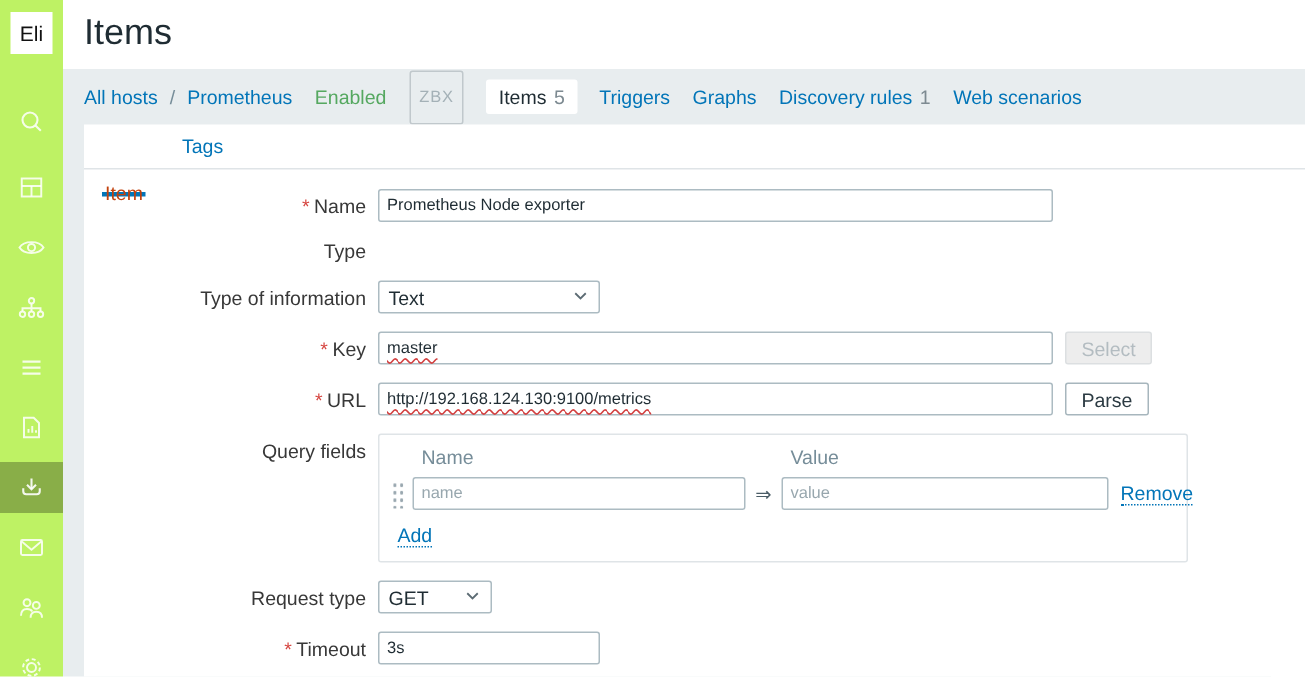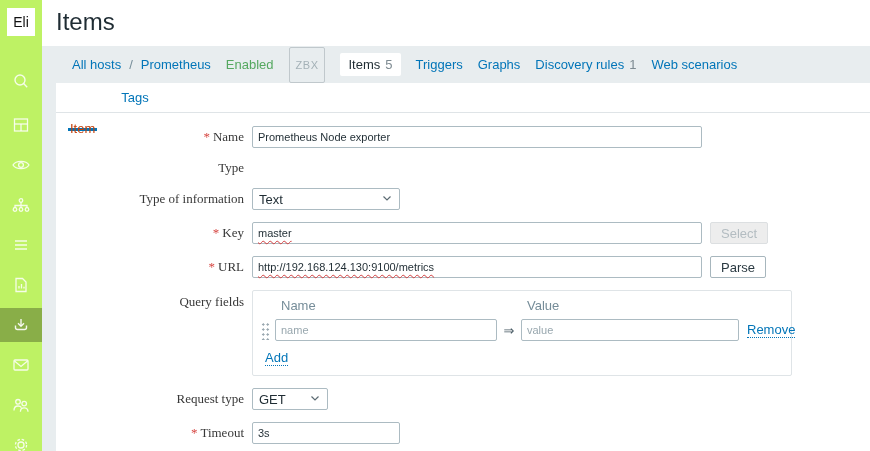--- a/index.html
+++ b/index.html
@@ -13,21 +13,21 @@
   .snav { position:absolute; left:0; width:42px; height:34px; display:flex; align-items:center; justify-content:center; cursor:pointer; }
   .snav.active { background:rgba(0,0,0,0.28); }
   .snav svg { display:block; }
 
   
   .main { position:fixed; left:42px; top:0; right:0; height:451px; background:#e8edef; }
   .header { position:absolute; left:0; top:0; right:0; height:46px; background:#fff; }
   .page-title { position:absolute; left:14px; top:8px; font-size:24px; font-weight:400; color:#1f2c33; }
 
   
-  .crumbbar { position:absolute; left:16px; top:46px; right:0; height:37px; background:#e8edef;
+  .crumbbar { position:absolute; left:0; top:46px; right:0; height:37px; background:#e8edef;
     display:flex; align-items:center; padding-left:14px; gap:15px; white-space:nowrap; }
   .crumb-links { display:flex; align-items:center; gap:8px; }
   a.lnk { color:#0275b8; text-decoration:none; cursor:pointer; }
   .sep { color:#768d99; }
   .status-enabled { color:#55a860; }
   .zbx-badge { color:#a4b1b7; border:1px solid #c0c8cc; border-radius:2px; padding:11px 6px; font-size:11px; letter-spacing:.5px; }
   .hostnav { display:flex; align-items:center; gap:15px; }
   .navpill { display:flex; align-items:center; gap:5px; }
   .navpill.active { background:#fff; border-radius:2px; padding:4px 8px; }
   .navpill.active .nav-label { color:#1f2c33; }
@@ -36,21 +36,21 @@
   
   .card { position:absolute; left:14px; top:83px; right:0; bottom:0; background:#fff; }
   .tabbar { height:30px; border-bottom:1px solid #dfe4e7; display:flex; align-items:stretch; padding-left:12px; gap:22px; }
   .tab { display:flex; align-items:center; padding:0 2px; color:#0275b8; cursor:pointer; }
   .tab.active { color:#c2410c; border-bottom:3px solid #0275b8; margin-bottom:-1px;margin-top:45px; }
 
   
   .form { padding-top:13px; }
   .frow { display:flex; align-items:center; margin-bottom:12px; }
   .frow.top { align-items:flex-start; }
-  .flabel { width:188px; text-align:right; margin-right:8px; color:#383838; flex:none;font-family:Liberation Serif, serif; }
+  .flabel { width:188px; text-align:right; margin-right:8px; color:#383838; flex:none; }
   .frow.top .flabel { padding-top:4px; }
   .req { color:#d64540; margin-right:3px; }
 
   input.tbox, .tbox { height:22px; border:1px solid #acbbc2; border-radius:2px; background:#fff;
     padding:0 5px; font-family:"Liberation Sans", sans-serif; font-size:11px; color:#1f2c33; outline:none; }
   .tbox { display:flex; align-items:center; }
   input.tbox::placeholder { color:#98a7ae; }
   .w450 { width:450px; } .w148 { width:148px; }
   .squiggle { text-decoration-line:underline; text-decoration-style:wavy; text-decoration-color:#d23f3f;
     text-decoration-thickness:1px; text-underline-offset:3px; }

